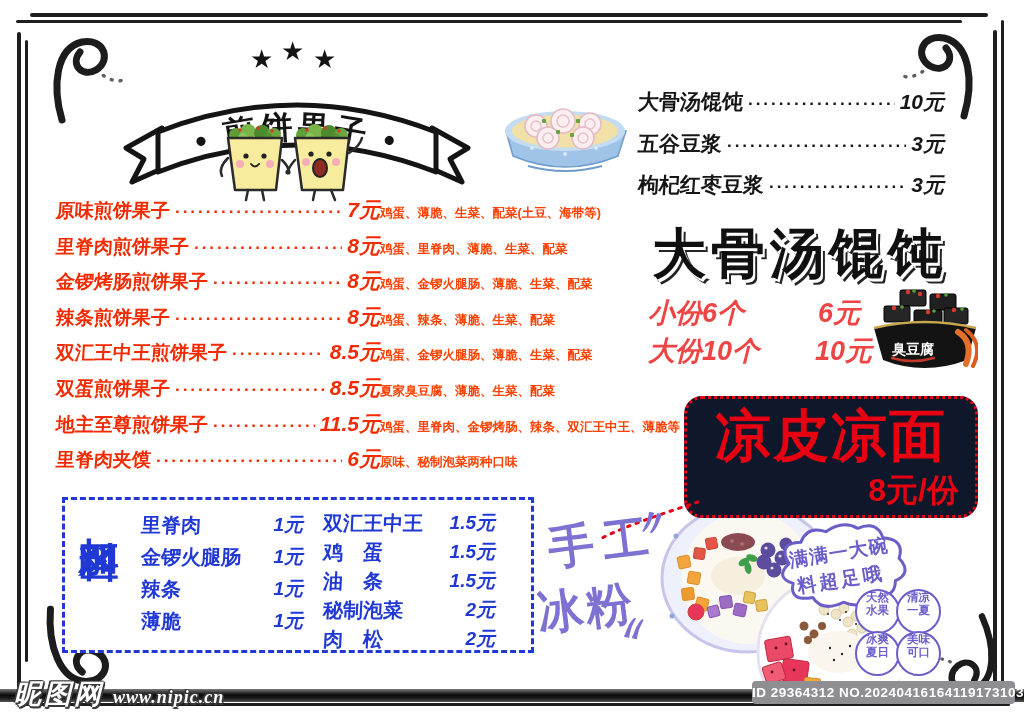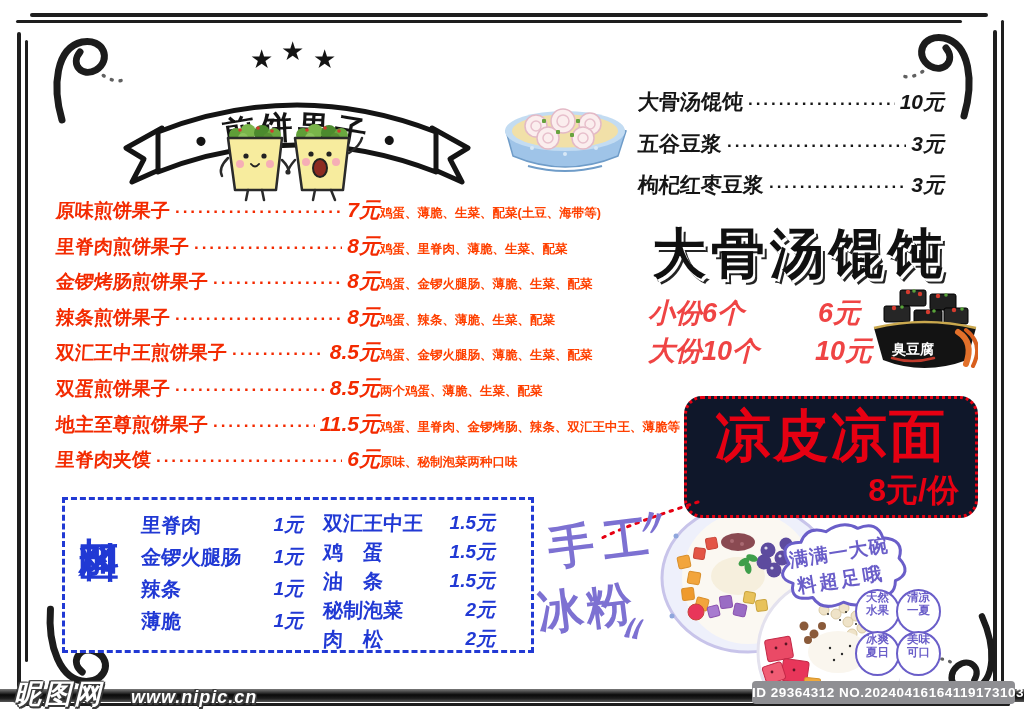--- a/index.html
+++ b/index.html
@@ -46,22 +46,22 @@
   .quote-top{position:absolute;left:632px;top:496px;font-size:40px;font-weight:900;color:#7d71d2;transform:rotate(10deg);}
   .quote-bottom{position:absolute;left:614px;top:600px;font-size:40px;font-weight:900;color:#7d71d2;transform:rotate(190deg);}
   .bubble-l1{position:absolute;left:789px;top:540px;font-size:19px;font-weight:900;color:#6a5ec9;transform:rotate(-9deg);letter-spacing:1px;white-space:nowrap;z-index:5;}
   .bubble-l2{position:absolute;left:797px;top:567px;font-size:19px;font-weight:900;color:#6a5ec9;transform:rotate(-9deg);letter-spacing:3px;white-space:nowrap;z-index:5;}
   .badge{position:absolute;width:41px;height:41px;border-radius:50%;border:2.5px solid #6a5ec9;background:#fff;
          display:flex;flex-direction:column;align-items:center;justify-content:flex-start;
          font-size:11.5px;font-weight:bold;color:#6a5ec9;line-height:1.15;z-index:5;text-align:center;}
   
   .bar{position:absolute;left:0;top:689px;width:1024px;height:13px;z-index:6;
        background:linear-gradient(180deg,#7a7a7a,#0a0a0a 45%,#1d1d1d 72%,#565656);}
-  .wm{position:absolute;left:14px;top:676px;z-index:7;display:flex;align-items:baseline;gap:27px;
-      font-style:italic;font-weight:900;color:#ffffff;}
+  .wm{position:absolute;left:14px;top:676px;z-index:7;display:flex;align-items:baseline;gap:9px;
+      font-style:italic;font-weight:900;color:#ffffff;font-family:Liberation Serif, serif;}
   .wm-cn{font-size:27px;letter-spacing:3px;
       text-shadow:1.5px 0 #3a3a3a,-1.5px 0 #3a3a3a,0 1.5px #3a3a3a,0 -1.5px #3a3a3a,1.5px 1.5px #3a3a3a,-1.5px -1.5px #3a3a3a;}
   .wm-url{font-size:18px;letter-spacing:1px;
       text-shadow:1.5px 0 #3a3a3a,-1.5px 0 #3a3a3a,0 1.5px #3a3a3a,0 -1.5px #3a3a3a,1.5px 1.5px #3a3a3a,-1.5px -1.5px #3a3a3a;}
   .idbox{position:absolute;left:752px;top:681px;width:263px;height:23px;background:#8f8f93;border-radius:4px;z-index:7;
          color:#fff;font-size:13.5px;font-weight:bold;text-align:center;line-height:23px;letter-spacing:.5px;white-space:nowrap;}
 </style>
 </head>
 <body>
 
@@ -220,21 +220,21 @@
           <span class="mprice">8.5元</span>
         </span>
       <span class="mdesc">鸡蛋、金锣火腿肠、薄脆、生菜、配菜</span>
     </div>
     <div class="mrow">
       <span class="mhead">
           <span class="mname">双蛋煎饼果子</span>
           <span class="mlead">·············································</span>
           <span class="mprice">8.5元</span>
         </span>
-      <span class="mdesc">两个鸡蛋、薄脆、生菜、配菜</span>
+      <span class="mdesc">夏家臭豆腐、薄脆、生菜、配菜</span>
     </div>
     <div class="mrow">
       <span class="mhead">
           <span class="mname">地主至尊煎饼果子</span>
           <span class="mlead">·············································</span>
           <span class="mprice">11.5元</span>
         </span>
       <span class="mdesc">鸡蛋、里脊肉、金锣烤肠、辣条、双汇王中王、薄脆等</span>
     </div>
     <div class="mrow">

